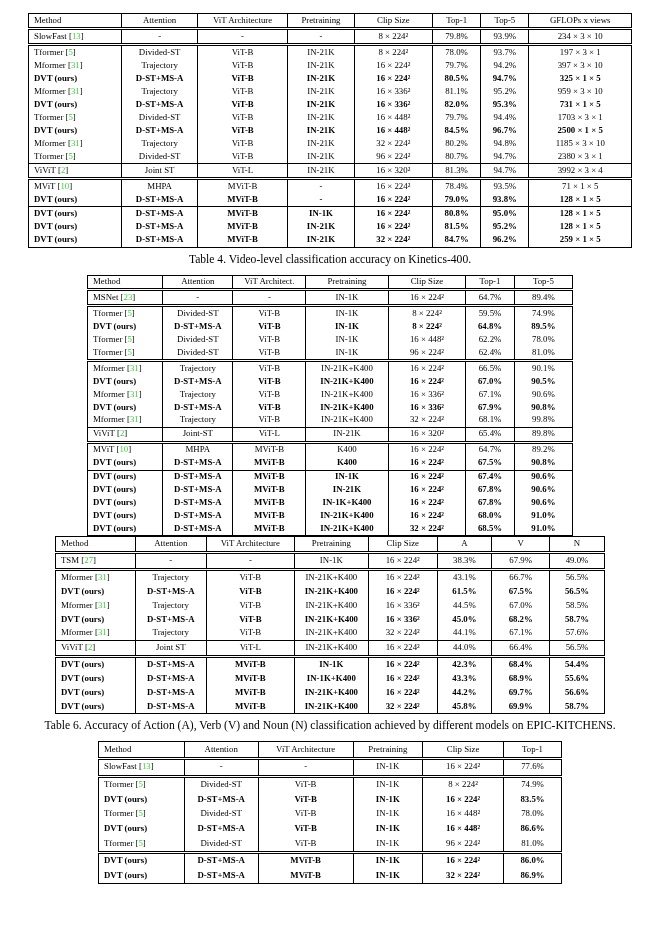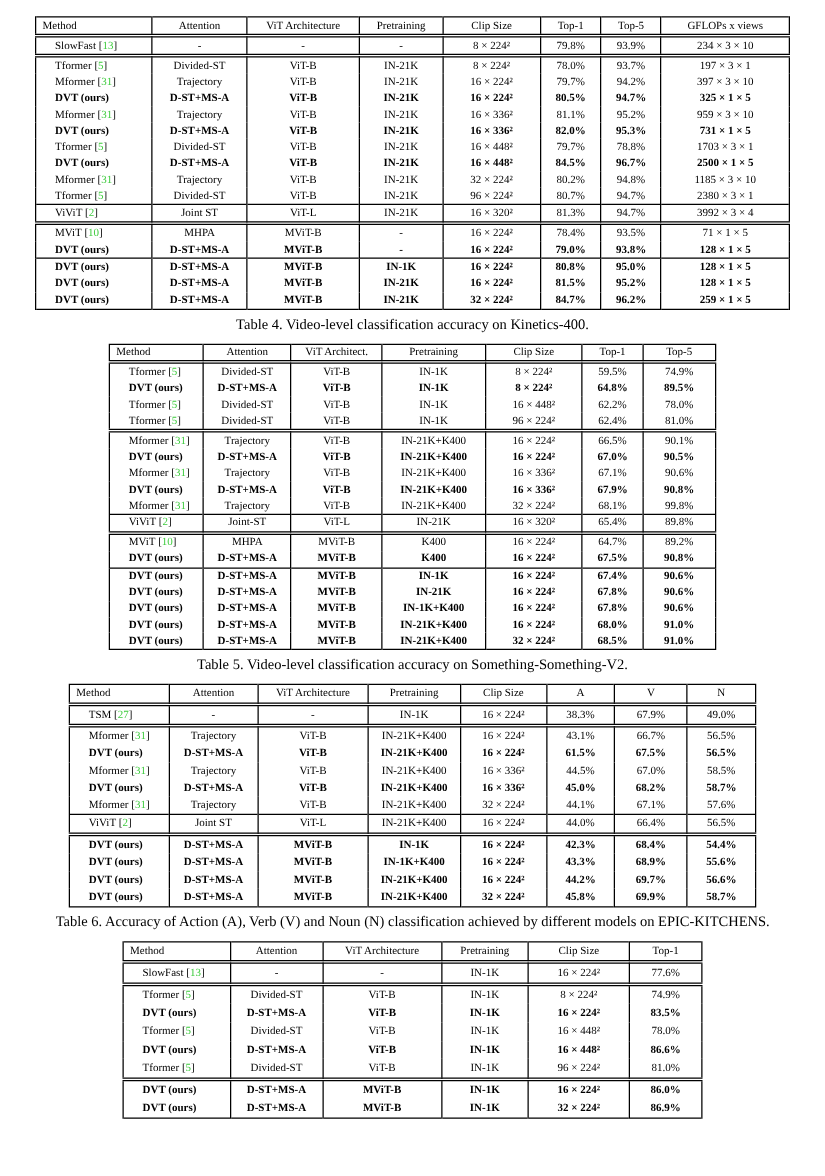--- a/index.html
+++ b/index.html
@@ -29,21 +29,21 @@
     border-right: 1px solid #000;
     text-align: center;
     padding: var(--pad, 1.7px) 2px;
     white-space: nowrap;
     overflow: hidden;
     font-weight: normal;
   }
   .paper-table thead { border-bottom: 3px double #000; }
   tbody.sep-double { border-top: 3px double #000; }
   tbody.sep-single { border-top: 1px solid #000; }
-  td.method-cell { text-align: left; padding-left: 15px; }
+  td.method-cell { text-align: left; padding-left: 5px; }
   tr.bold-row td { font-weight: bold; }
   .cite { text-decoration: none; }
   .caption {
     font-size: 11.6px;
     text-align: center;
     margin: 5px 0 9px;
     width: 571px;
     white-space: nowrap;
   }
 </style>
@@ -138,21 +138,21 @@
             <td>95.3%</td>
             <td>731 × 1 × 5</td>
           </tr>
           <tr class="">
             <td class="method-cell"><span>Tformer</span> [<span class="cite" style="color: rgb(63, 204, 63);">5</span>]</td>
             <td>Divided-ST</td>
             <td>ViT-B</td>
             <td>IN-21K</td>
             <td>16 × 448²</td>
             <td>79.7%</td>
-            <td>78.8%</td>
+            <td>94.4%</td>
             <td>1703 × 3 × 1</td>
           </tr>
           <tr class="bold-row">
             <td class="method-cell" style="font-weight: bold;"><span>DVT (ours)</span></td>
             <td>D-ST+MS-A</td>
             <td>ViT-B</td>
             <td>IN-21K</td>
             <td>16 × 448²</td>
             <td>84.5%</td>
             <td>96.7%</td>
@@ -264,20 +264,29 @@
             <th style="text-align: left; padding-left: 5px;">Method</th>
             <th>Attention</th>
             <th>ViT Architect.</th>
             <th>Pretraining</th>
             <th>Clip Size</th>
             <th>Top-1</th>
             <th>Top-5</th>
           </tr>
         </thead>
         <tbody class="sep-double">
+          <tr class="">
+            <td class="method-cell"><span>MSNet</span> [<span class="cite" style="color: rgb(63, 204, 63);">23</span>]</td>
+            <td>-</td>
+            <td>-</td>
+            <td>IN-1K</td>
+            <td>16 × 224²</td>
+            <td>64.7%</td>
+            <td>89.4%</td>
+          </tr>
         </tbody>
         <tbody class="sep-double">
           <tr class="">
             <td class="method-cell"><span>Tformer</span> [<span class="cite" style="color: rgb(63, 204, 63);">5</span>]</td>
             <td>Divided-ST</td>
             <td>ViT-B</td>
             <td>IN-1K</td>
             <td>8 × 224²</td>
             <td>59.5%</td>
             <td>74.9%</td>
@@ -429,21 +438,20 @@
             <td class="method-cell" style="font-weight: bold;"><span>DVT (ours)</span></td>
             <td>D-ST+MS-A</td>
             <td>MViT-B</td>
             <td>IN-21K+K400</td>
             <td>32 × 224²</td>
             <td>68.5%</td>
             <td>91.0%</td>
           </tr>
         </tbody>
       </table>
-      <div class="caption">Table 5. Video-level classification accuracy on Something-Something-V2.</div>
     </div>
     <div class="figure">
       <table class="paper-table" style="width: 550px; --pad: 2px;">
         <colgroup>
           <col style="width: 14.5%;">
           <col style="width: 13%;">
           <col style="width: 16%;">
           <col style="width: 13.5%;">
           <col style="width: 12.5%;">
           <col style="width: 10%;">

